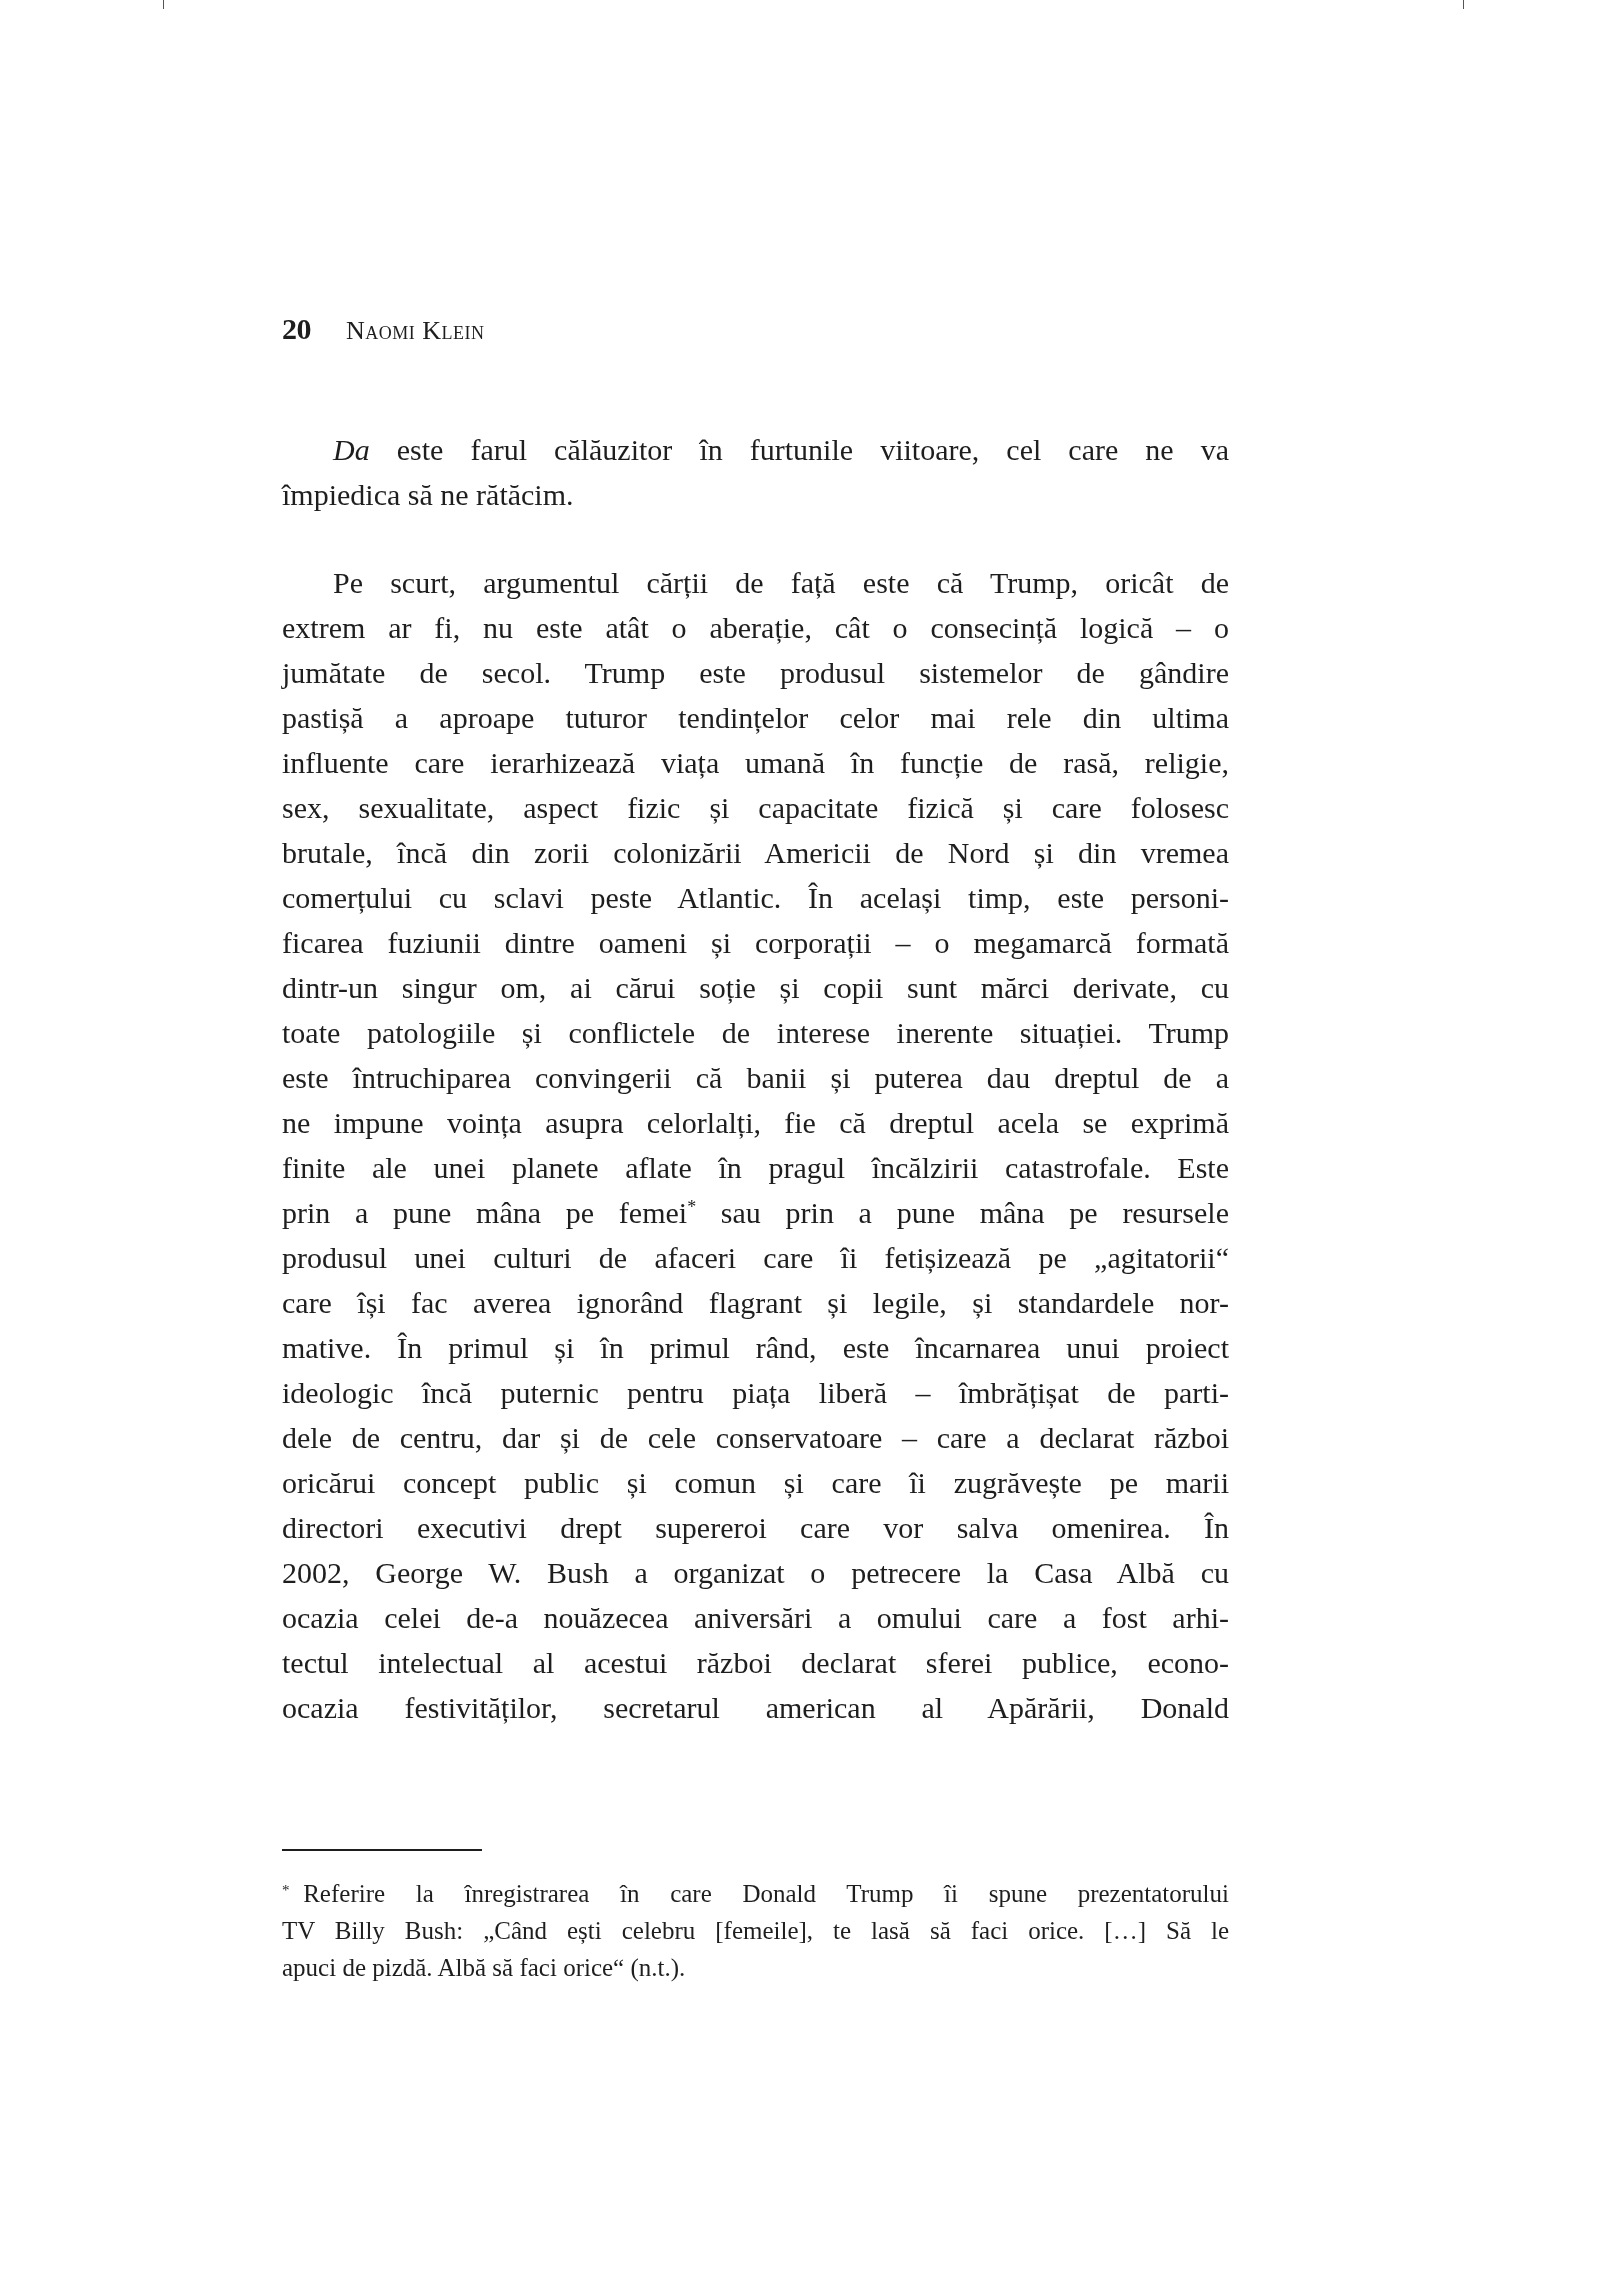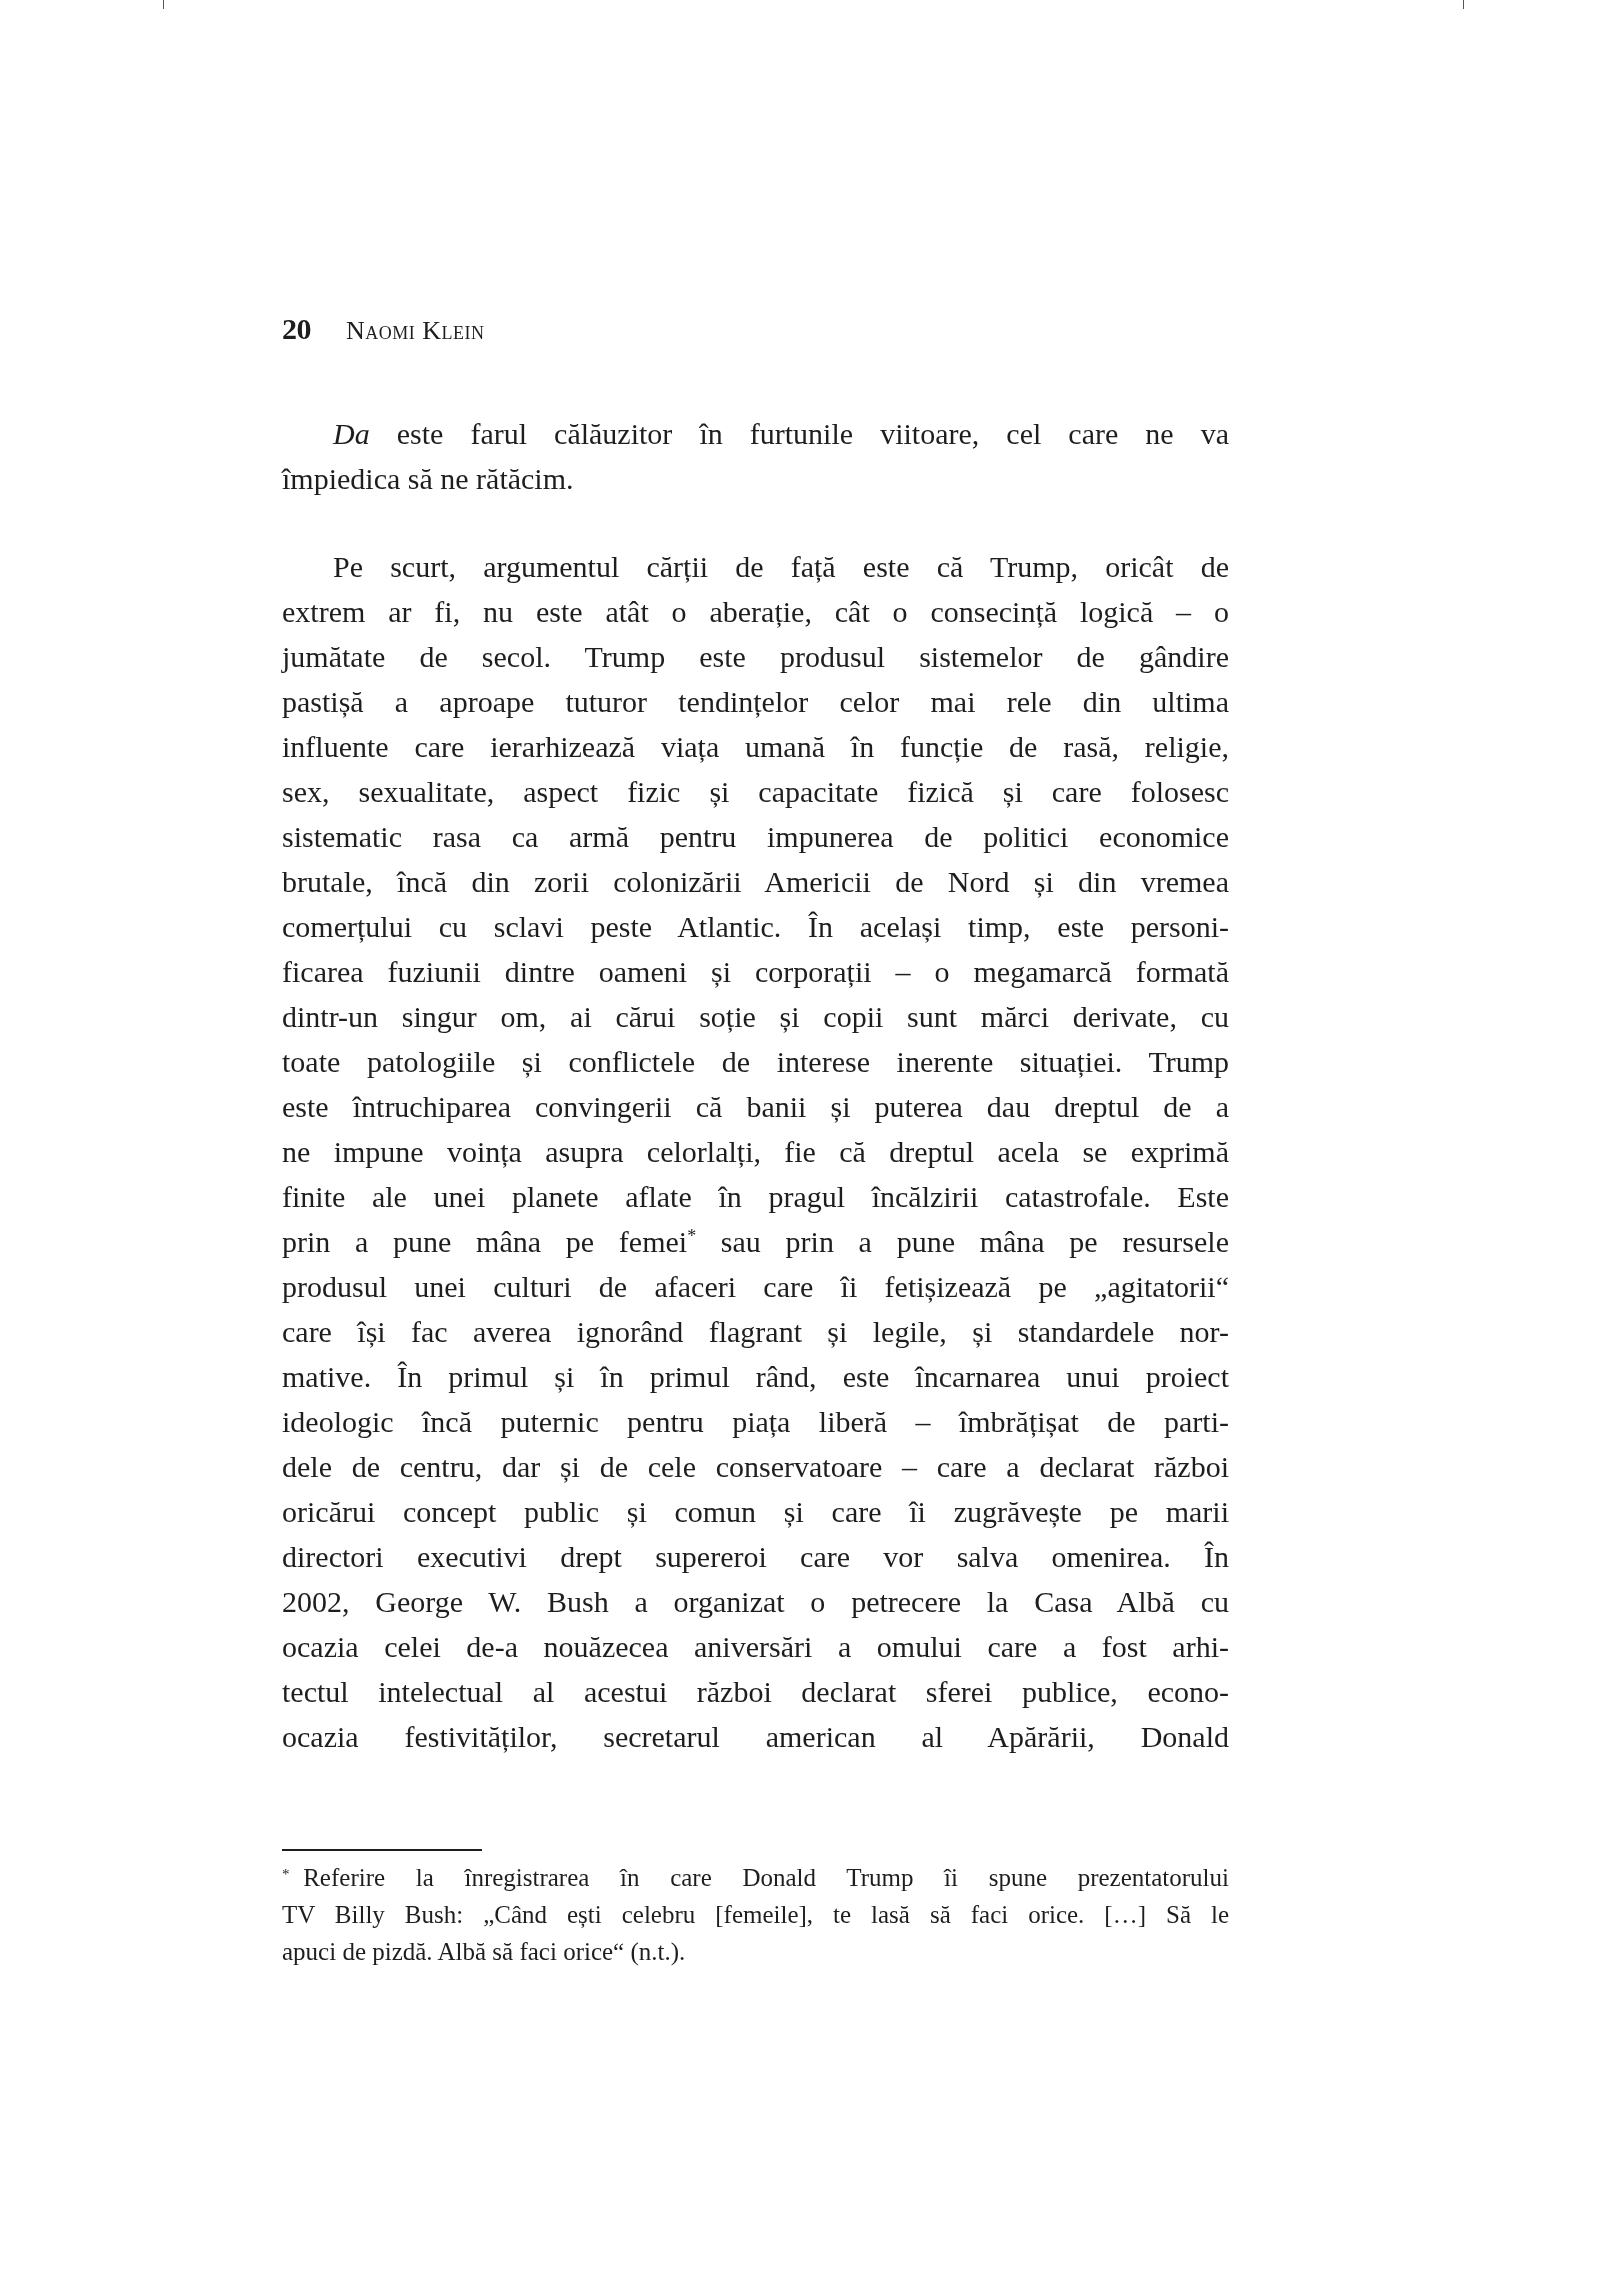--- a/index.html
+++ b/index.html
@@ -6,21 +6,21 @@
   body { width: 1621px; height: 2293px; position: relative; overflow: hidden; color: #1e1e1e; }
   .crop { position: absolute; top: 0; width: 1px; height: 8.8px; background: #555; }
   .page { position: absolute; left: 282px; width: 947px; top: 0; }
   .running-head { position: absolute; top: 312px; left: 0; font-family: "Liberation Serif", serif; white-space: nowrap; }
   .folio { font-weight: bold; font-size: 30px; letter-spacing: -0.5px; }
   .author { margin-left: 35px; font-size: 26px; font-variant: small-caps; letter-spacing: 0.5px; }
   .body-text { position: absolute; left: 0; width: 947px; font-family: "Liberation Serif", serif; font-size: 30px; }
   .line { height: 45px; line-height: 45px; text-align: justify; text-align-last: justify; white-space: nowrap; overflow: visible; }
   .line.last { text-align-last: left; }
   .line.indent { padding-left: 51px; }
-  .line span.inner { display: inline-block; width: 100%; text-align: justify; text-align-last: justify; white-space: normal; }
+  .line span.inner { display: inline-block; width: 100%; text-align: justify; text-align-last: justify; white-space: normal; margin-top: 16px; }
   .line.last span.inner { text-align-last: left; }
   .p1 { top: 411px; }
   .p2 { top: 544px; }
   em { font-style: italic; }
   sup { font-size: 60%; vertical-align: 0.55em; line-height: 0; }
   .fn-rule { position: absolute; left: 0; top: 1849px; width: 200px; height: 2px; background: #1e1e1e; }
   .footnote { position: absolute; left: 0; top: 1859px; width: 947px; font-family: Liberation Serif, serif; font-size: 25px; }
   .footnote .line { height: 37px; line-height: 37px; }
   .fn-mark { font-size: 60%; vertical-align: 0.5em; line-height: 0; margin-right: 13.7px; }
 </style>
@@ -41,21 +41,20 @@
     <div class="line last"><span class="inner">împiedica să ne rătăcim.</span></div>
   </div>
 
   <div class="body-text p2">
     <div class="line indent"><span class="inner">Pe scurt, argumentul cărții de față este că Trump, oricât de</span></div>
     <div class="line"><span class="inner">extrem ar fi, nu este atât o aberație, cât o consecință logică – o</span></div>
     <div class="line"><span class="inner">jumătate de secol. Trump este produsul sistemelor de gândire</span></div>
     <div class="line"><span class="inner">pastișă a aproape tuturor tendințelor celor mai rele din ultima</span></div>
     <div class="line"><span class="inner">influente care ierarhizează viața umană în funcție de rasă, religie,</span></div>
     <div class="line"><span class="inner">sex, sexualitate, aspect fizic și capacitate fizică și care folosesc</span></div>
-    <div class="line"><span class="inner">sistematic rasa ca armă pentru impunerea de politici economice</span></div>
     <div class="line"><span class="inner">brutale, încă din zorii colonizării Americii de Nord și din vremea</span></div>
     <div class="line"><span class="inner">comerțului cu sclavi peste Atlantic. În același timp, este personi-</span></div>
     <div class="line"><span class="inner">ficarea fuziunii dintre oameni și corporații – o megamarcă formată</span></div>
     <div class="line"><span class="inner">dintr-un singur om, ai cărui soție și copii sunt mărci derivate, cu</span></div>
     <div class="line"><span class="inner">toate patologiile și conflictele de interese inerente situației. Trump</span></div>
     <div class="line"><span class="inner">este întruchiparea convingerii că banii și puterea dau dreptul de a</span></div>
     <div class="line"><span class="inner">ne impune voința asupra celorlalți, fie că dreptul acela se exprimă</span></div>
     <div class="line"><span class="inner">finite ale unei planete aflate în pragul încălzirii catastrofale. Este</span></div>
     <div class="line"><span class="inner"><span>prin a pune mâna pe femei</span><sup>*</sup><span> sau prin a pune mâna pe resursele</span></span></div>
     <div class="line"><span class="inner">produsul unei culturi de afaceri care îi fetișizează pe „agitatorii“</span></div>

